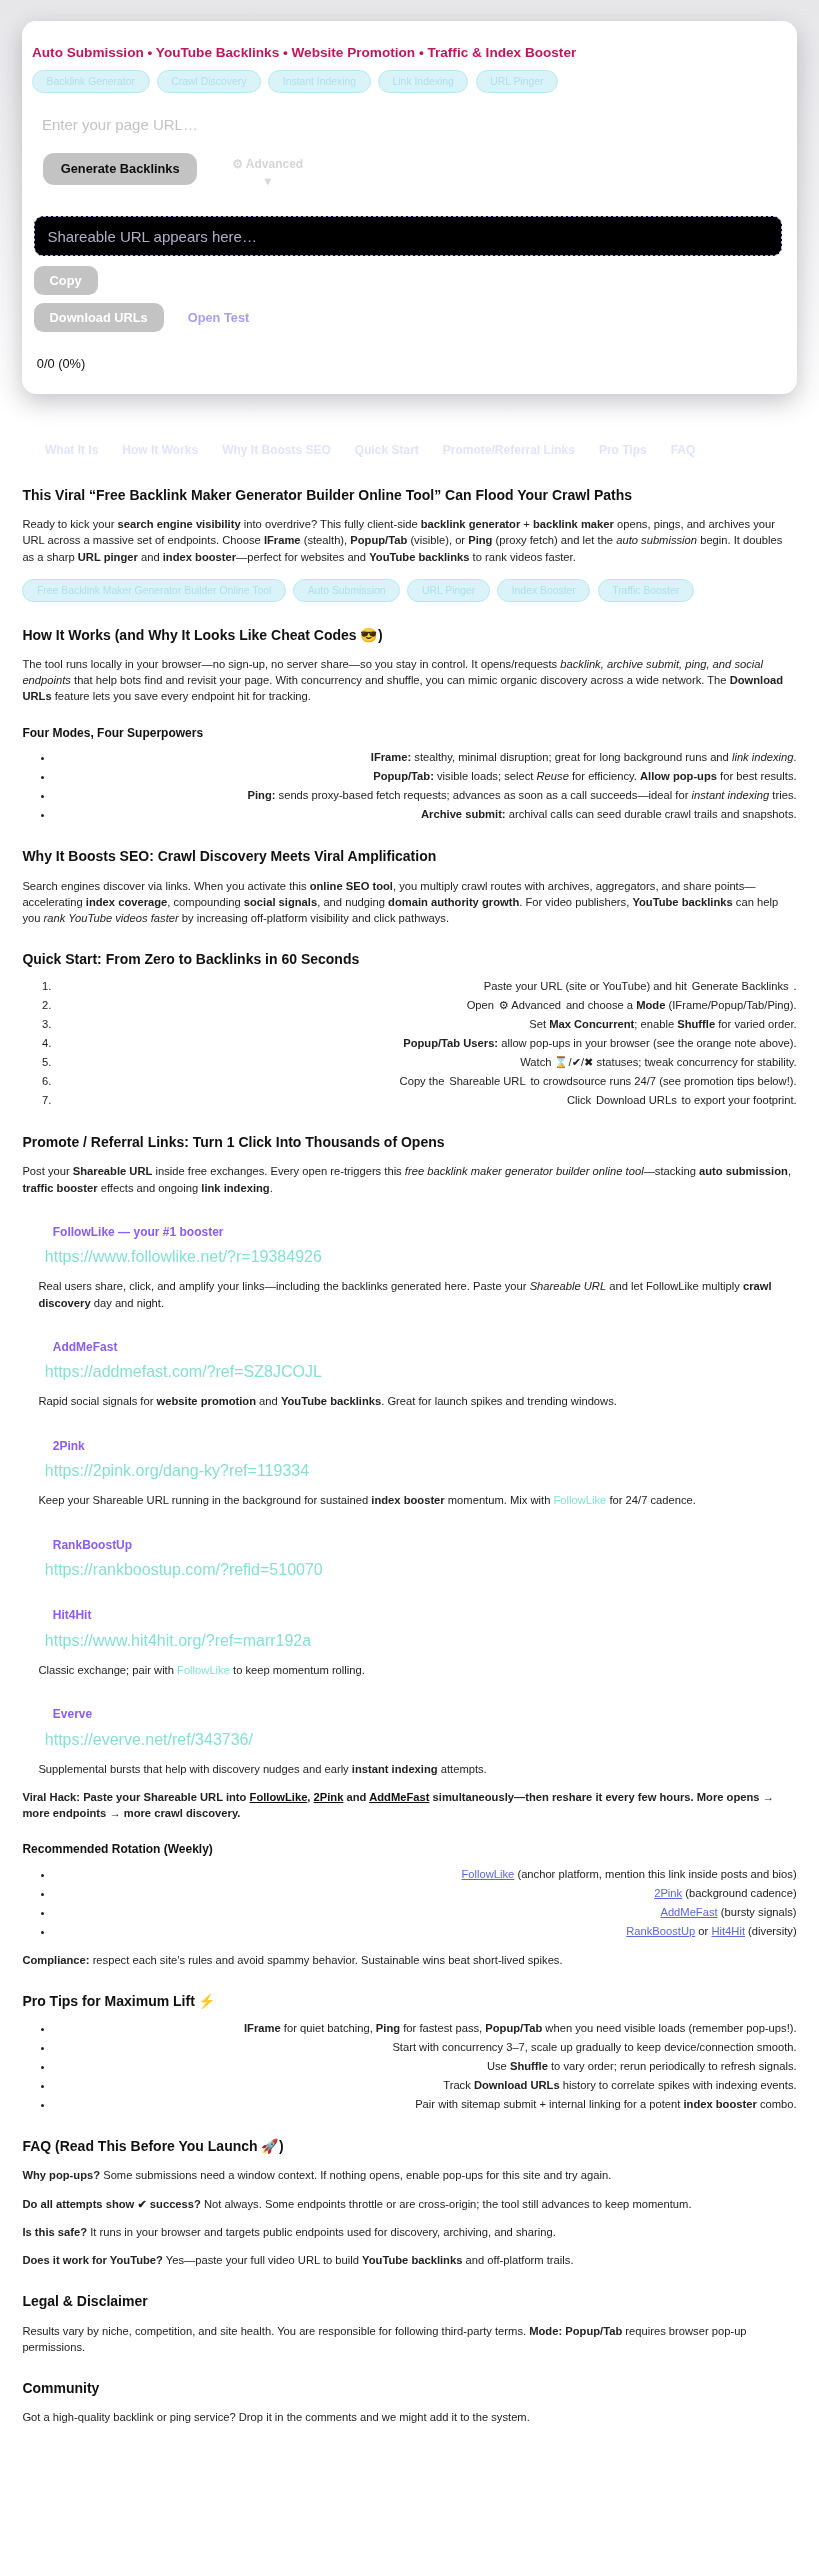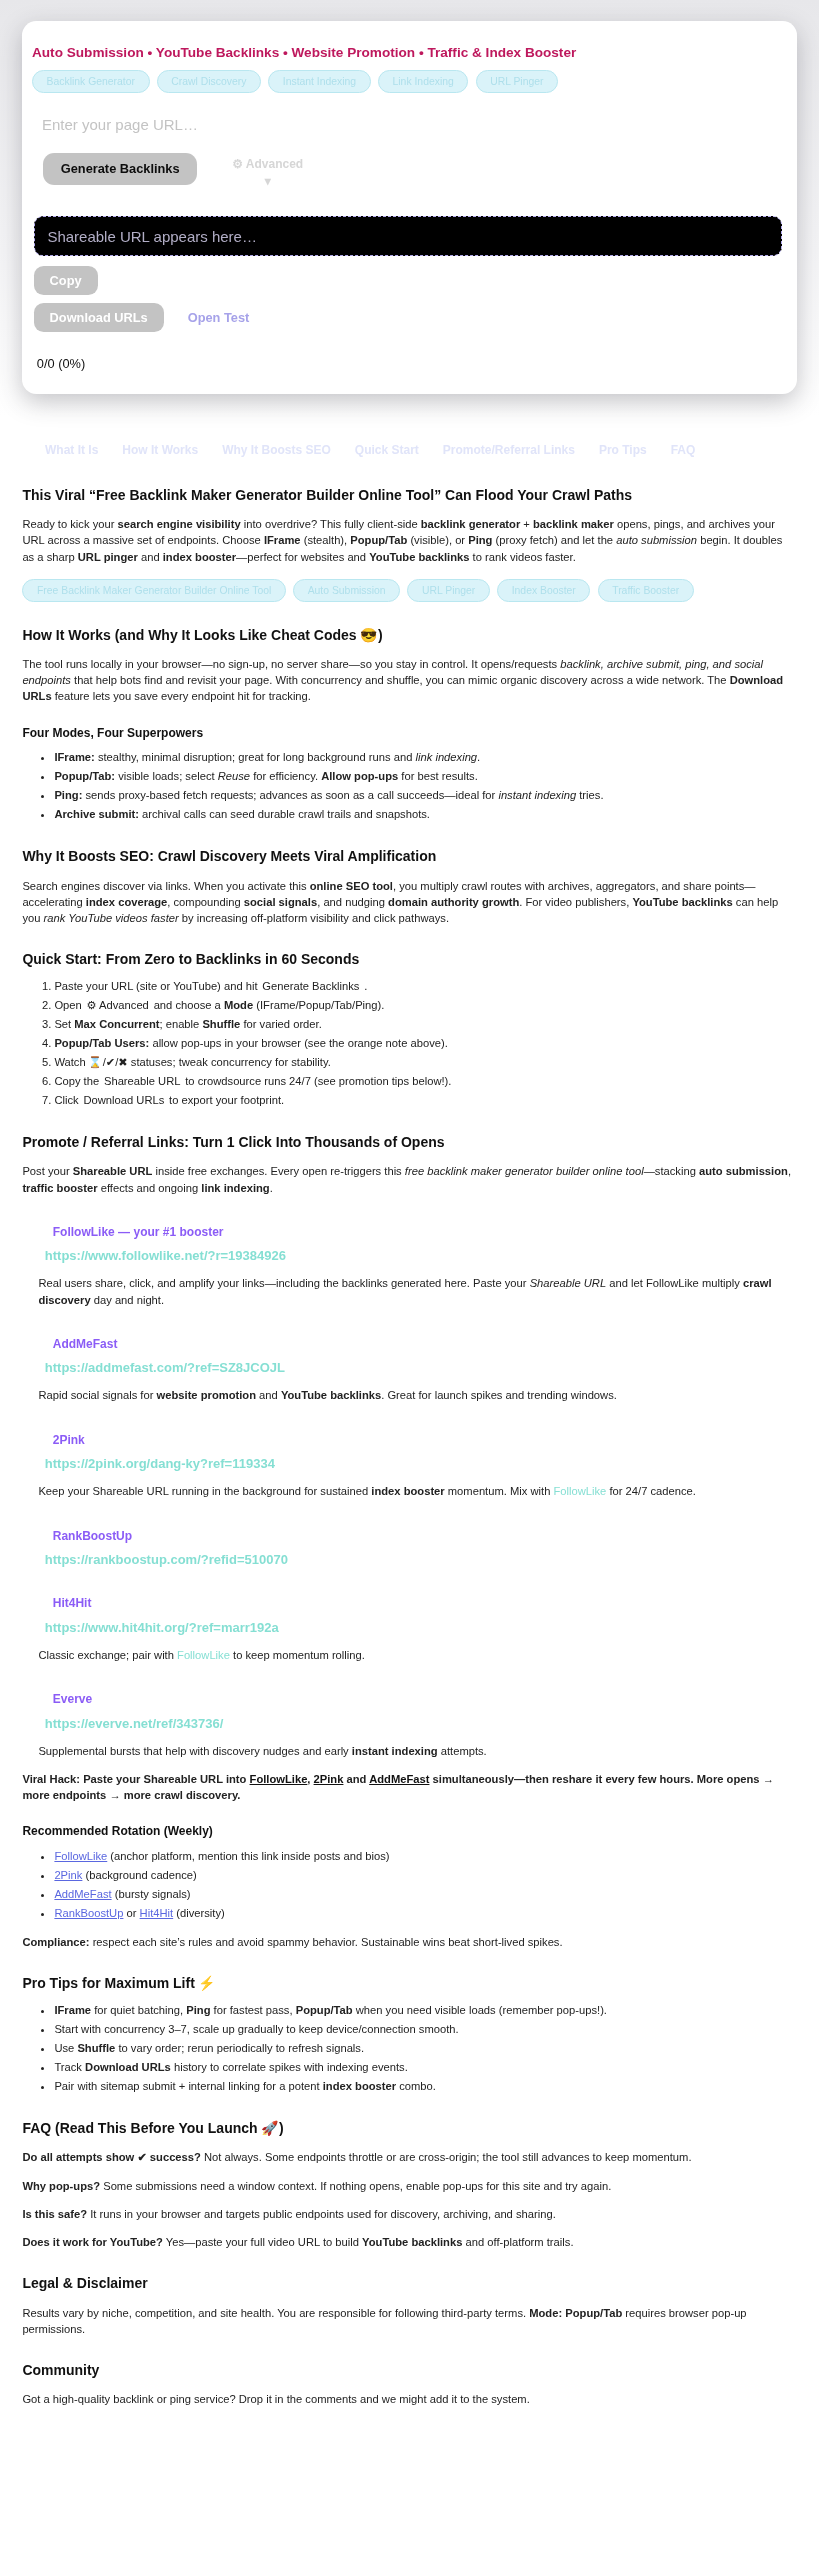--- a/index.html
+++ b/index.html
@@ -28,31 +28,31 @@
   .progress{margin:24px 0 0 4.8px;font-size:12.8px;color:#111;}
   
   .nav-row{display:flex;gap:24px;padding:27px 0 0 45px;font-weight:700;font-size:12px;}
   .nav-row span{color:#e0e4f9;cursor:pointer;white-space:nowrap;}
   
   .main{padding:4.8px 22.4px 0;}
   h2.sec{font-size:14px;margin:24px 0 0;color:#111;line-height:1.3;}
   h3.sub{font-size:12px;margin:21px 0 0;color:#111;}
   .main p{font-size:11.2px;line-height:1.45;margin:12px 0 0;color:#222;}
   ul.lst,ol.lst{margin:9.6px 0 0;padding-left:32px;}
-  .lst li{font-size:11.2px;line-height:1.55;margin:1.6px 0;color:#222;}
+  .lst li{font-size:11.2px;line-height:1.55;margin:1.6px 0;color:#222;text-align:right;}
   .b{font-weight:700;}
   .i{font-style:italic;}
   .kbd{padding:0 4.8px;}
   .lnk-teal{color:#85dfd3;text-decoration:none;cursor:pointer;}
   .lnk-blue{color:#5a67e0;text-decoration:underline;cursor:pointer;}
   .lnk-dark{color:#111;text-decoration:underline;cursor:pointer;}
   
   .ref-card{margin:29px 0 0 16px;}
   .ref-card h3{font-size:12px;margin:0 0 0 14.4px;color:#8b5cf6;}
-  .ref-url{display:inline-block;margin:9.6px 0 0 6.4px;color:#85dfd3;font-size:13px;text-decoration:none;cursor:pointer;font-weight:bold;}
+  .ref-url{display:inline-block;margin:9.6px 0 0 6.4px;color:#85dfd3;font-size:16px;text-decoration:none;cursor:pointer;}
   .ref-desc{margin:12.8px 0 0;font-size:11.2px;line-height:1.5;color:#222;}
   .viral{margin:32px 0 0 19px;font-weight:700;font-size:11.2px;line-height:1.55;color:#111;}
   .spacer-bottom{height:296px;}
 </style>
 </head>
 <body>
 
 <div class="hero">
   <div class="tool-card">
     <p class="keywords">Auto Submission • YouTube Backlinks • Website Promotion • Traffic &amp; Index Booster</p>
@@ -201,22 +201,22 @@
   <li><span class="b">IFrame</span><span> for quiet batching, </span><span class="b">Ping</span><span> for fastest pass, </span><span class="b">Popup/Tab</span><span> when you need visible loads (remember pop-ups!).</span></li>
       <li><span>Start with concurrency 3–7, scale up gradually to keep device/connection smooth.</span></li>
       <li><span>Use </span><span class="b">Shuffle</span><span> to vary order; rerun periodically to refresh signals.</span></li>
       <li><span>Track </span><span class="b">Download URLs</span><span> history to correlate spikes with indexing events.</span></li>
       <li><span>Pair with sitemap submit + internal linking for a potent </span><span class="b">index booster</span><span> combo.</span></li>
     </ul>
 
   <h2 class="sec">FAQ (Read This Before You Launch 🚀)</h2>
   <div>
 
-  <p><span class="b">Do all attempts show ✔ success?</span><span> Not always. Some endpoints throttle or are cross-origin; the tool still advances to keep momentum.</span></p>
-      <p><span class="b">Why pop-ups?</span><span> Some submissions need a window context. If nothing opens, enable pop-ups for this site and try again.</span></p>
+  <p><span class="b">Why pop-ups?</span><span> Some submissions need a window context. If nothing opens, enable pop-ups for this site and try again.</span></p>
+      <p><span class="b">Do all attempts show ✔ success?</span><span> Not always. Some endpoints throttle or are cross-origin; the tool still advances to keep momentum.</span></p>
       <p><span class="b">Is this safe?</span><span> It runs in your browser and targets public endpoints used for discovery, archiving, and sharing.</span></p>
       <p><span class="b">Does it work for YouTube?</span><span> Yes—paste your full video URL to build </span><span class="b">YouTube backlinks</span><span> and off-platform trails.</span></p>
     </div>
 
   <h2 class="sec">Legal &amp; Disclaimer</h2>
   <p><span>Results vary by niche, competition, and site health. You are responsible for following third-party terms. </span><span class="b">Mode: Popup/Tab</span><span> requires browser pop-up permissions.</span></p>
 
   <h2 class="sec">Community</h2>
   <p>Got a high-quality backlink or ping service? Drop it in the comments and we might add it to the system.</p>
 

